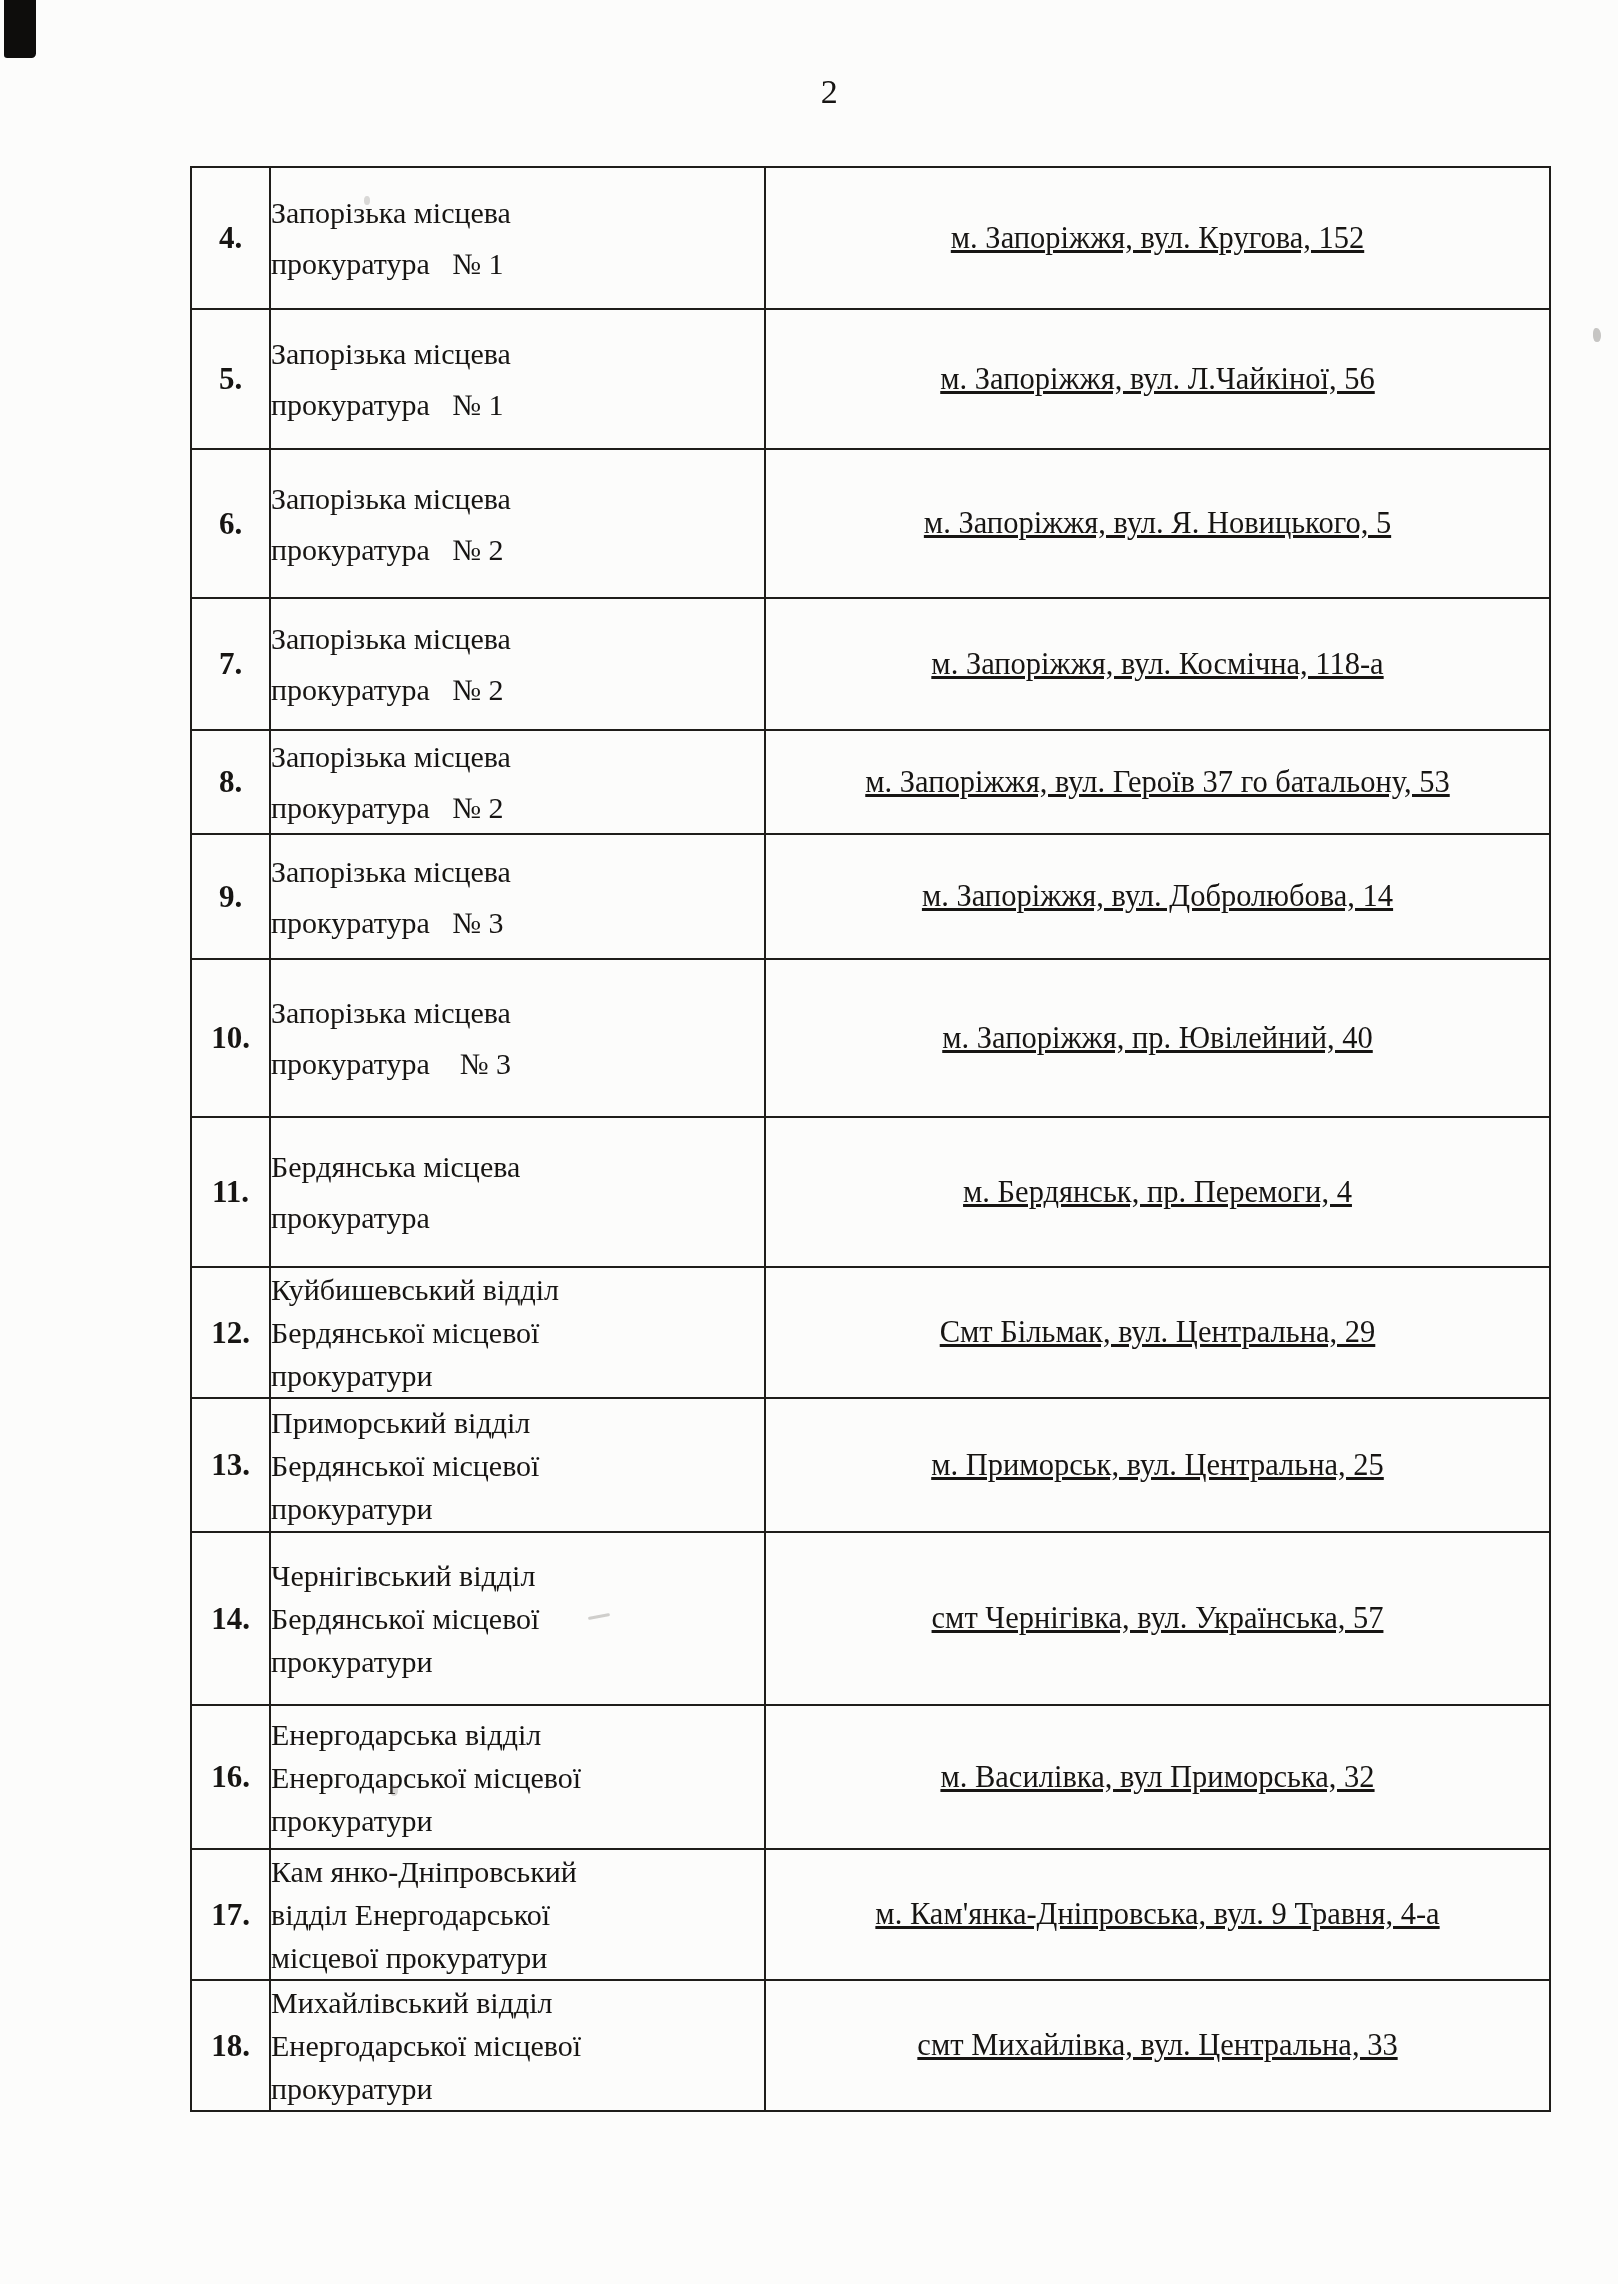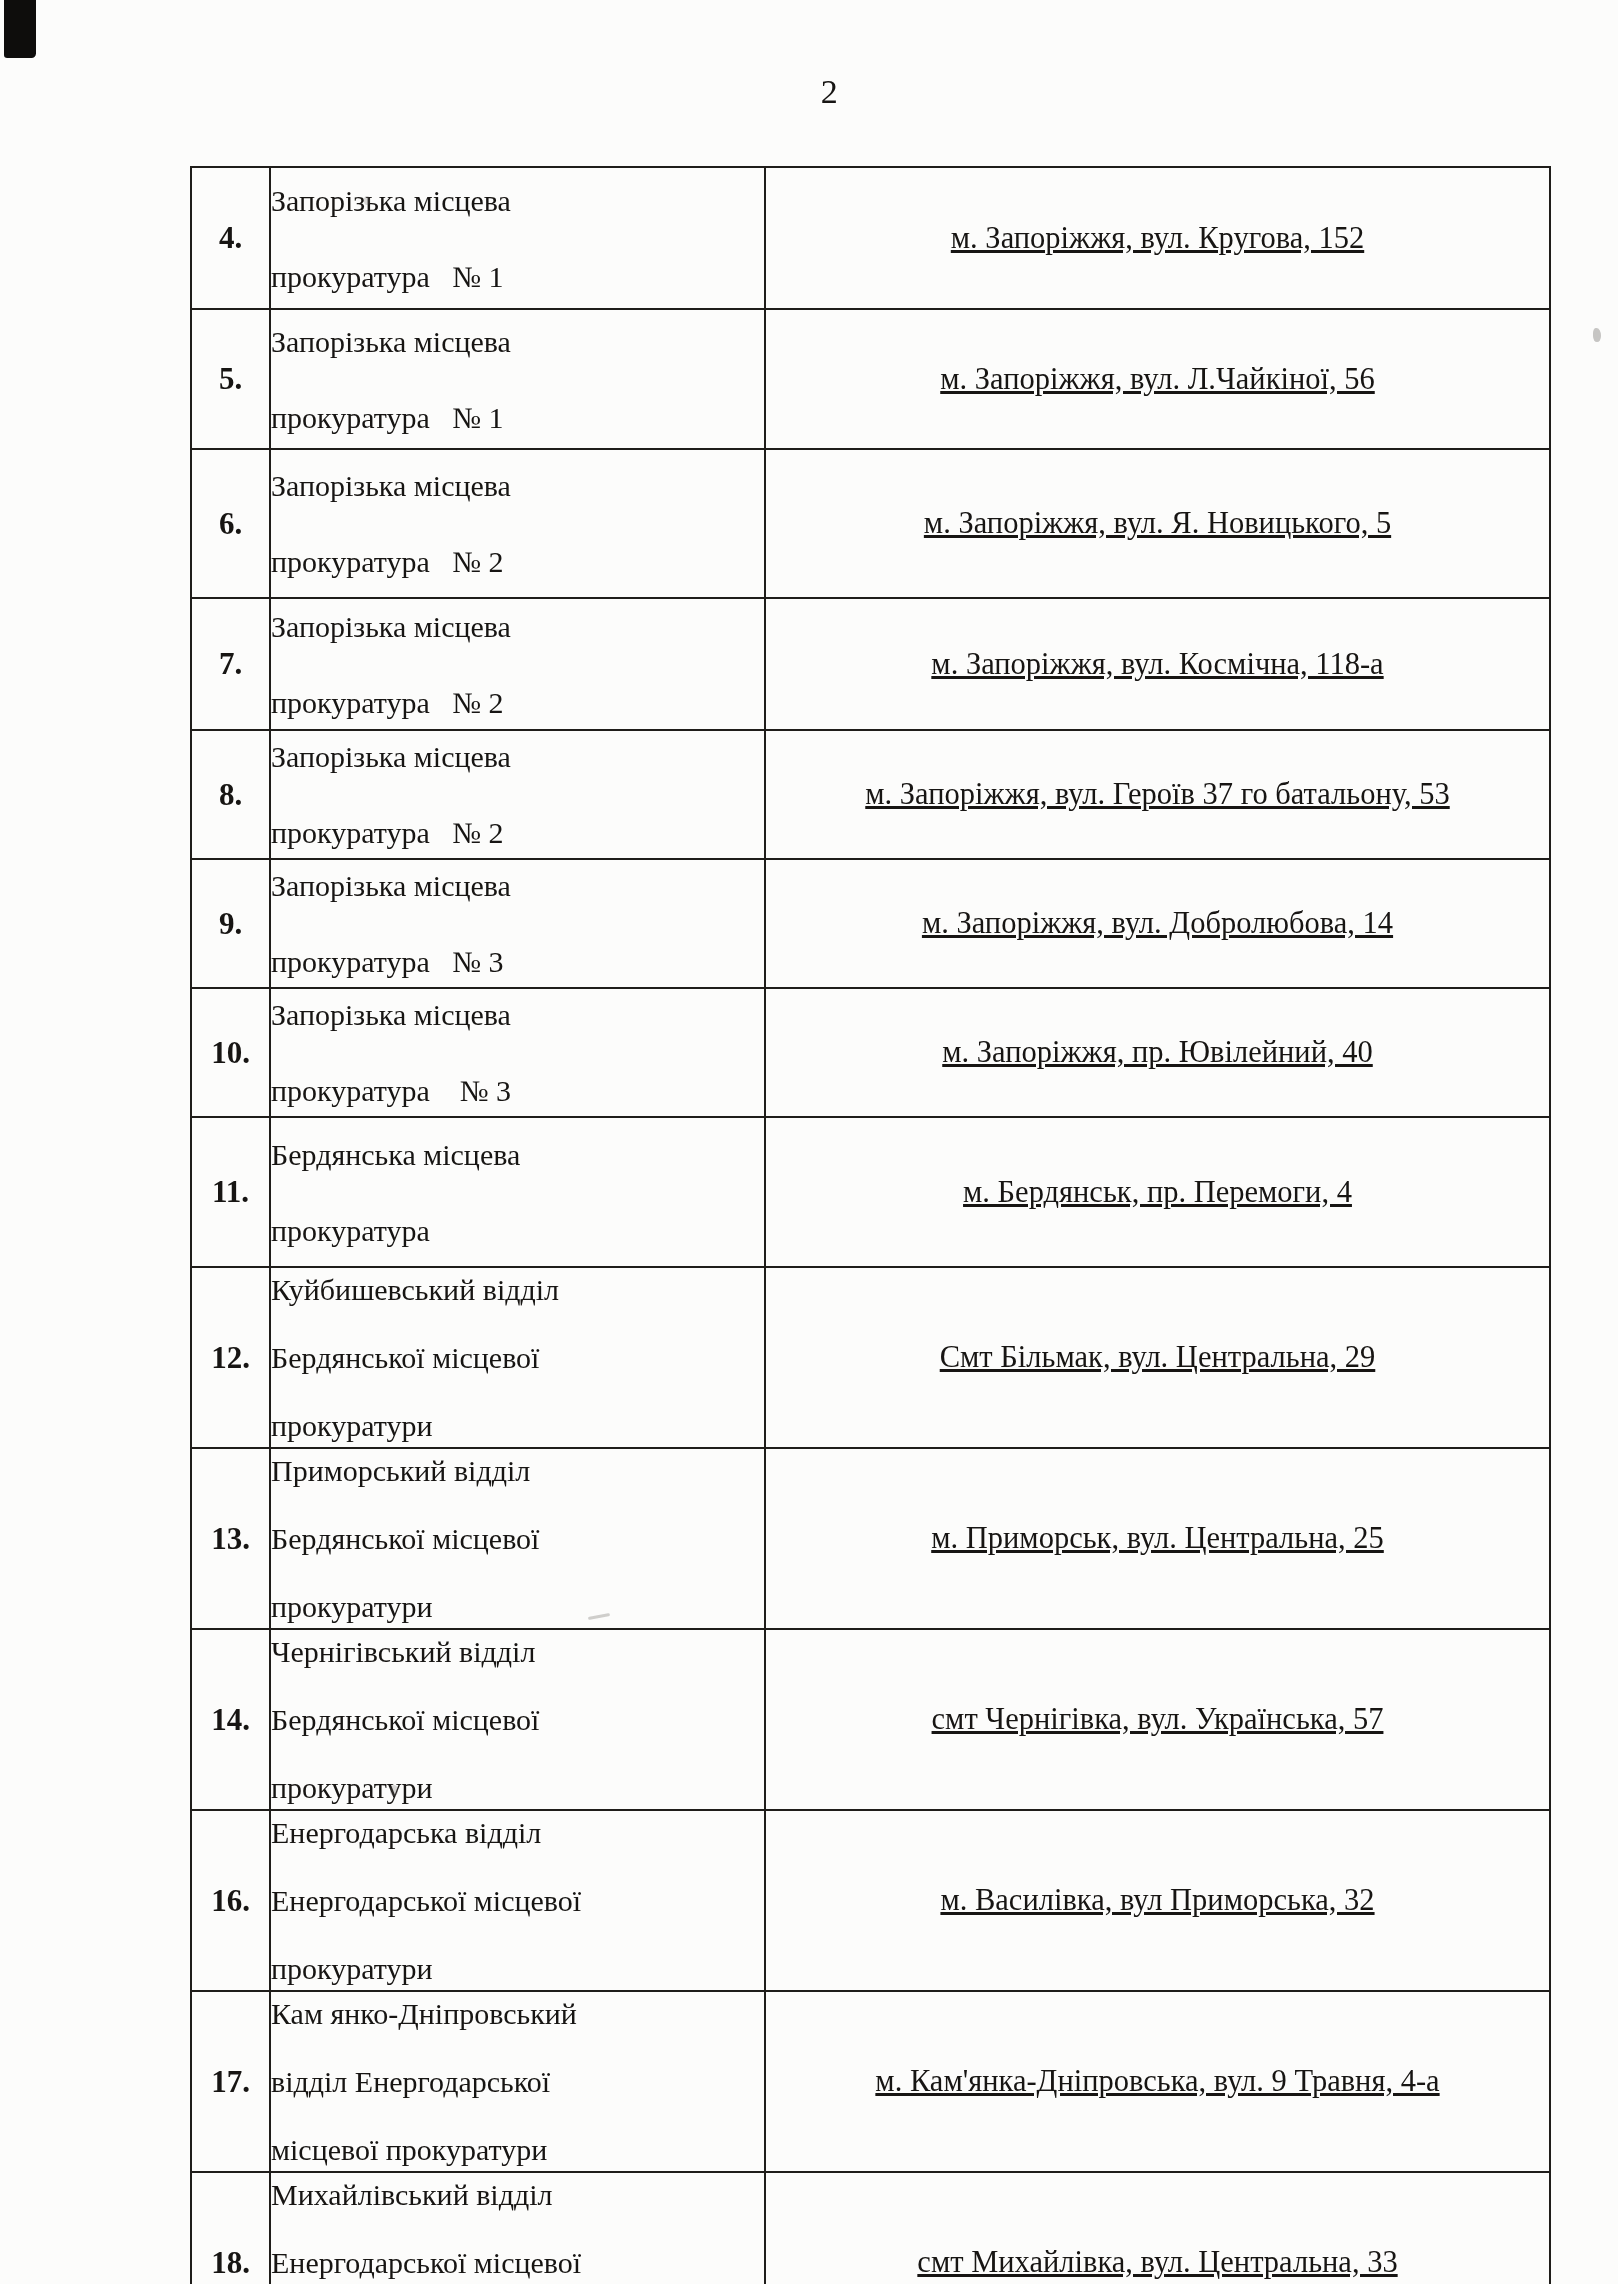--- a/index.html
+++ b/index.html
@@ -42,21 +42,20 @@
   td.num{
     text-align:center;
     font-weight:700;
     font-size:31px;
   }
   td.name{padding-left:25px;}
   .name-wrap{
     display:flex;
     flex-direction:column;
     justify-content:center;
-    gap:25px;
   }
   .name-line{
     font-size:30px;
     white-space:nowrap;
   }
   .name-wrap.lines-2 .name-line{line-height:51px;}
   .name-wrap.lines-3 .name-line{line-height:43px;}
   td.addr{
     text-align:center;
     font-size:30.5px;
@@ -142,21 +141,21 @@
         <tr style="height: 125px;">
           <td class="num">9.</td>
           <td class="name">
             <div class="name-wrap lines-2">
               <div class="name-line">Запорізька місцева</div>
               <div class="name-line">прокуратура &nbsp;&nbsp;№ 3</div>
             </div>
           </td>
           <td class="addr">м. Запоріжжя, вул. Добролюбова, 14</td>
         </tr>
-        <tr style="height: 104px;">
+        <tr style="height: 158px;">
           <td class="num">10.</td>
           <td class="name">
             <div class="name-wrap lines-2">
               <div class="name-line">Запорізька місцева</div>
               <div class="name-line">прокуратура &nbsp;&nbsp;&nbsp;№ 3</div>
             </div>
           </td>
           <td class="addr">м. Запоріжжя, пр. Ювілейний, 40</td>
         </tr>
         <tr style="height: 150px;">

